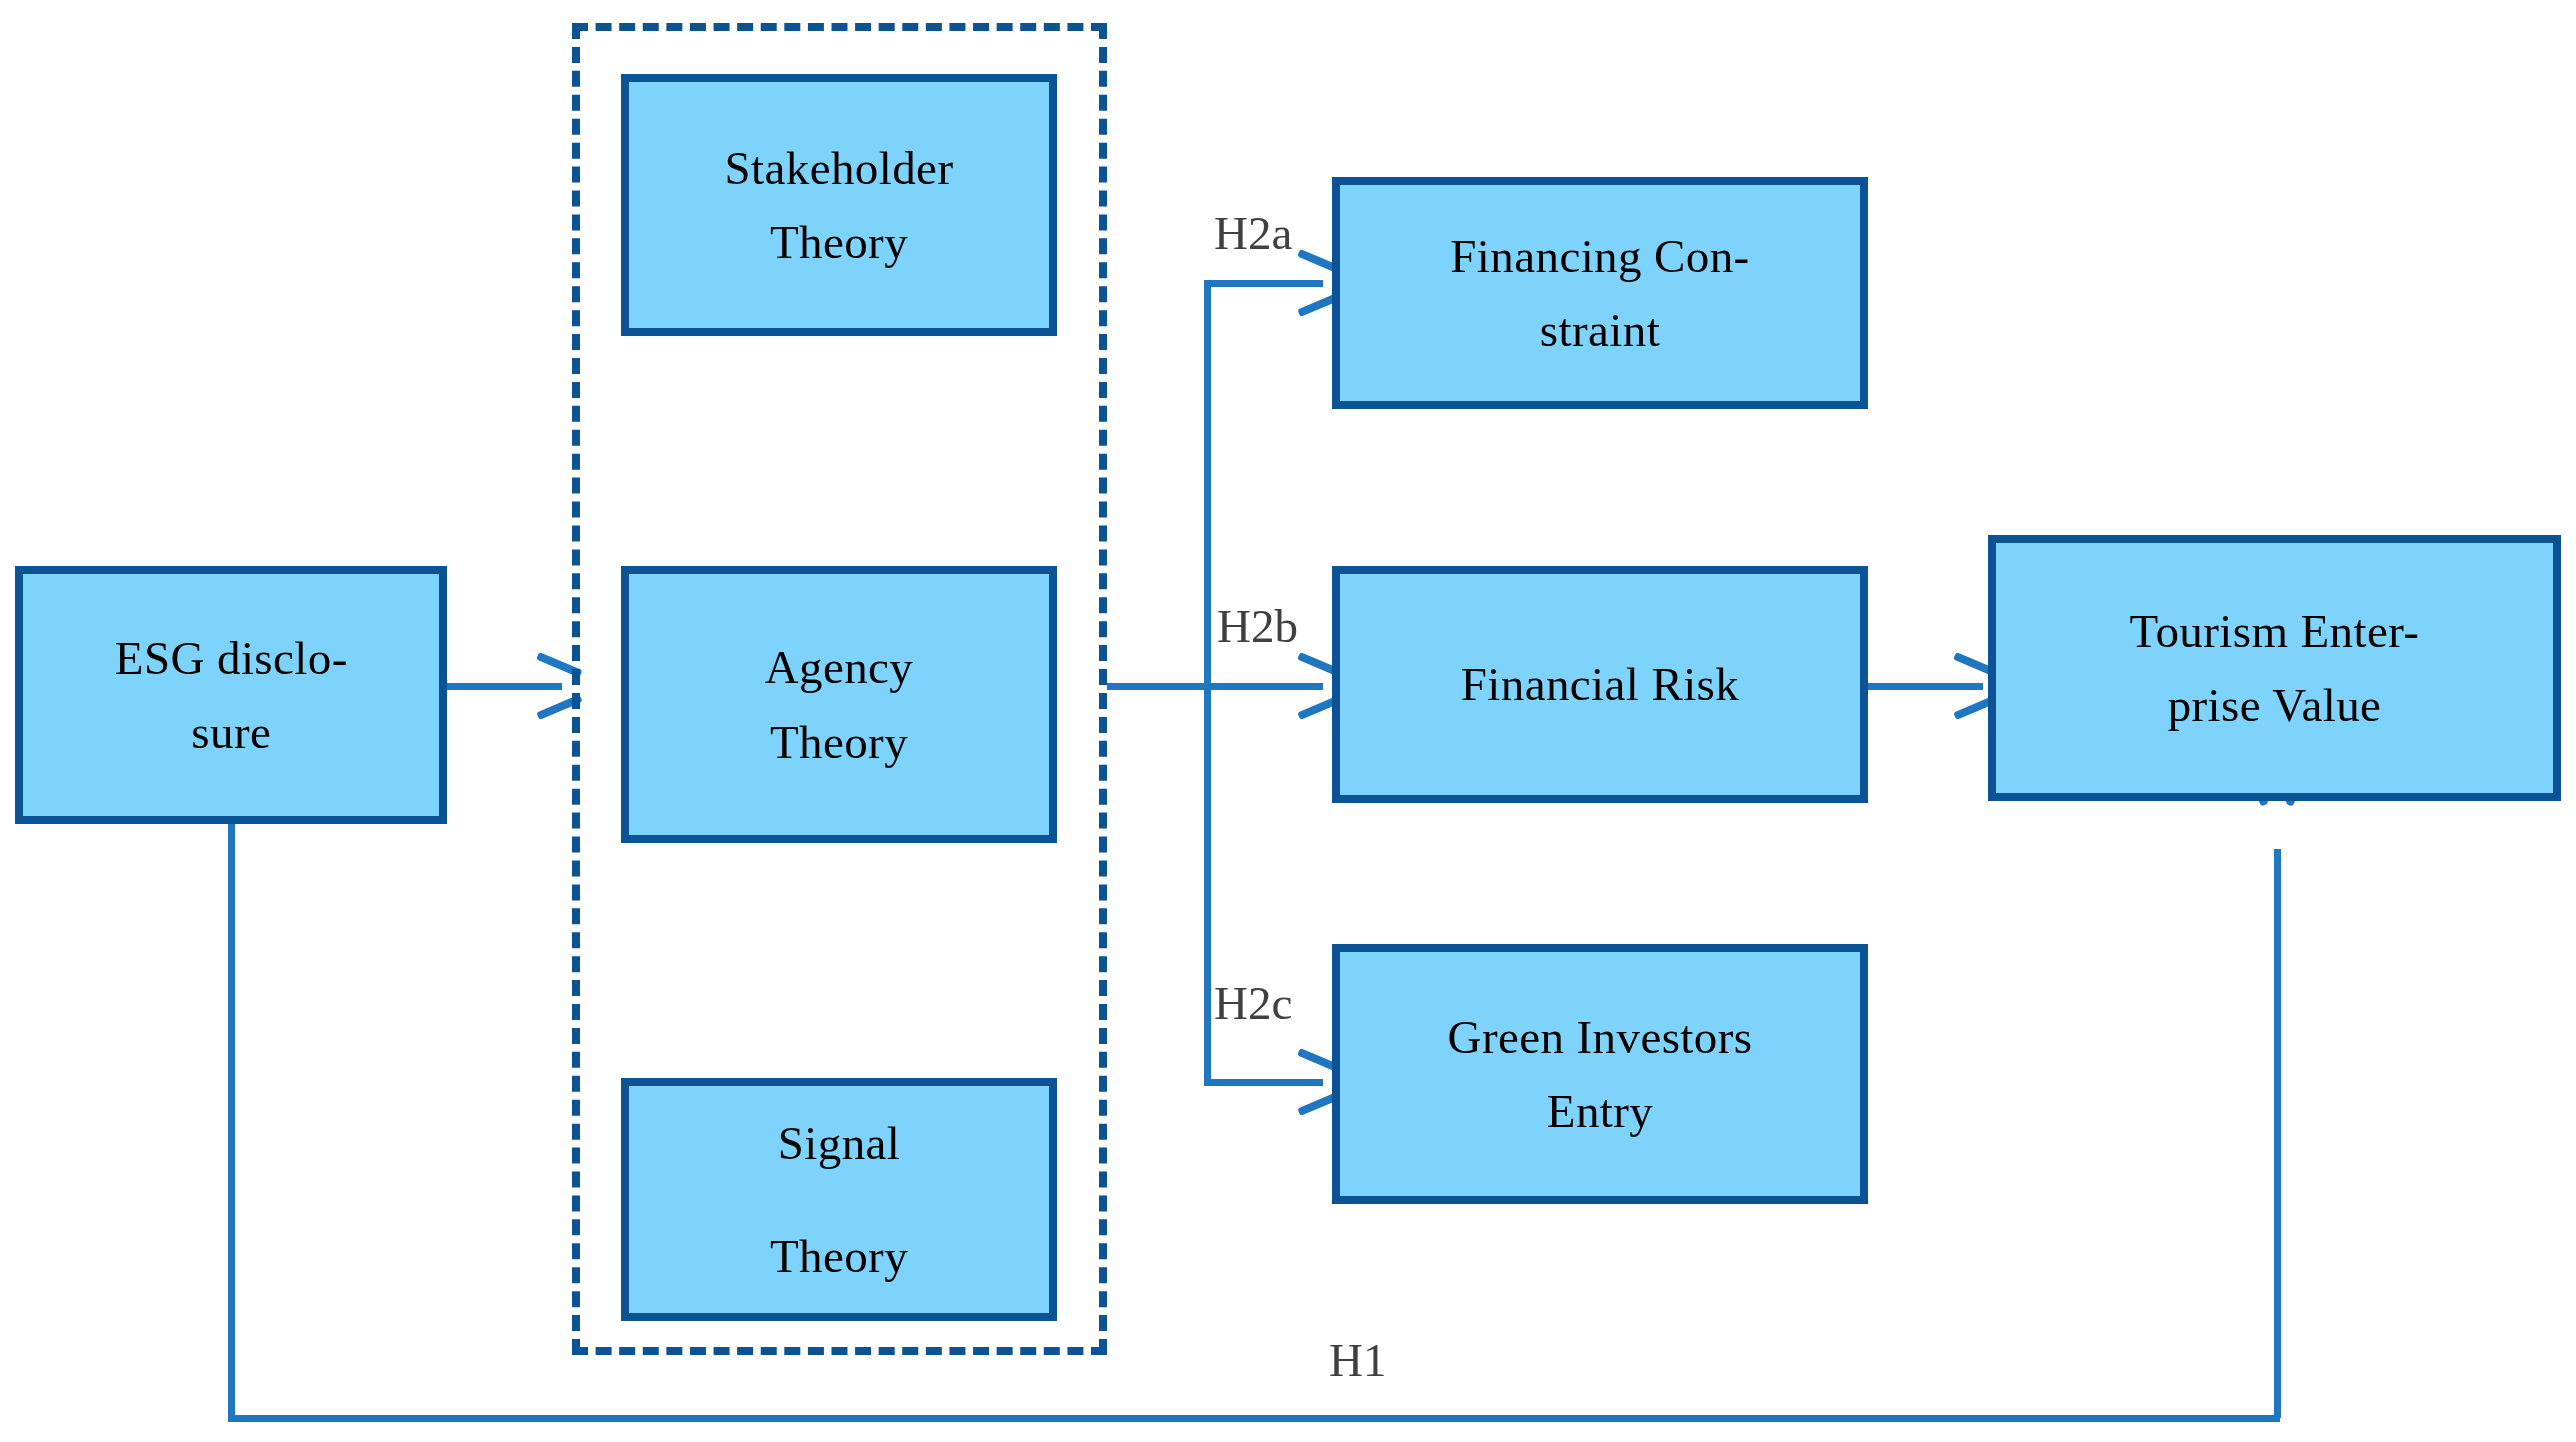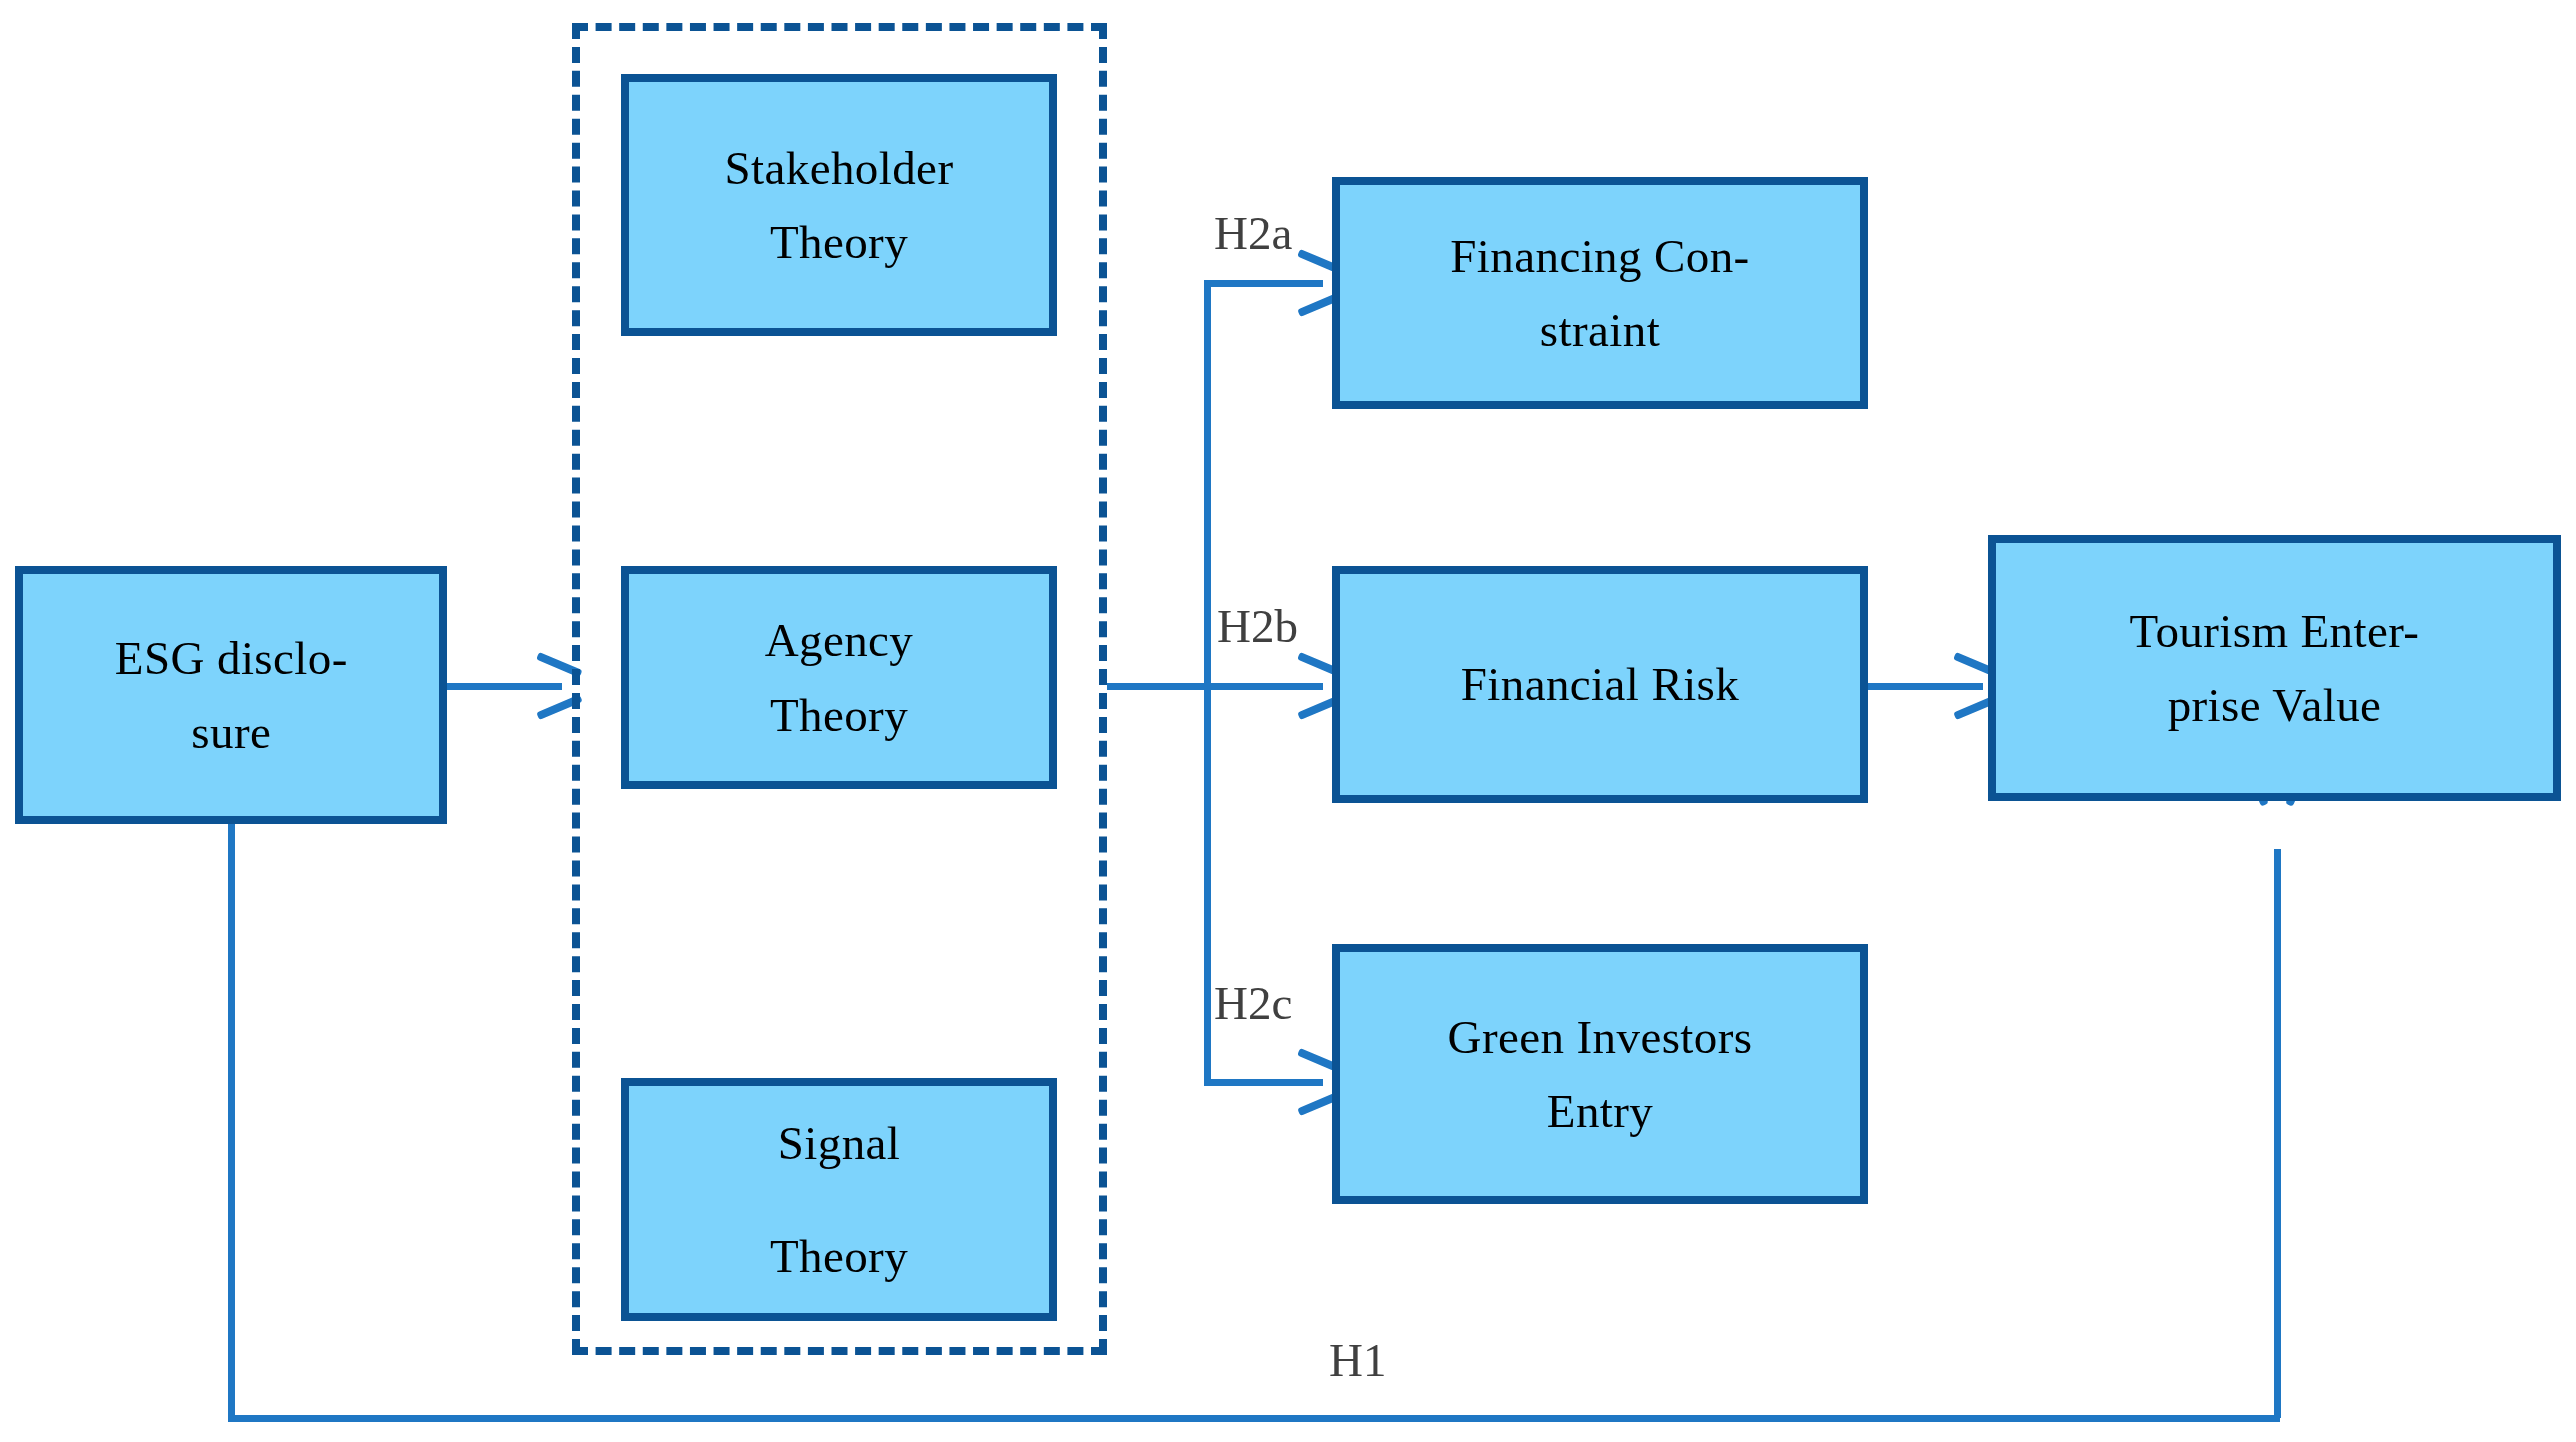--- a/index.html
+++ b/index.html
@@ -134,21 +134,21 @@
   <div class="node" style="left:15.3px; top:566px; width:432px; height:258px;">
     <span class="line">ESG disclo-</span>
     <span class="line">sure</span>
   </div>
 
   <div class="node" style="left:621px; top:74px; width:436px; height:262px;">
     <span class="line">Stakeholder</span>
     <span class="line">Theory</span>
   </div>
 
-  <div class="node" style="left:621px; top:566px; width:436px; height:223px;text-align:right;">
+  <div class="node" style="left:621px; top:566px; width:436px; height:277px;text-align:right;">
     <span class="line">Agency</span>
     <span class="line">Theory</span>
   </div>
 
   <div class="node" style="left:621px; top:1078px; width:436px; height:243px;gap:38px;">
     <span class="line">Signal</span>
     <span class="line">Theory</span>
   </div>
 
   <div class="node" style="left:1332px; top:566px; width:536px; height:237px;">

